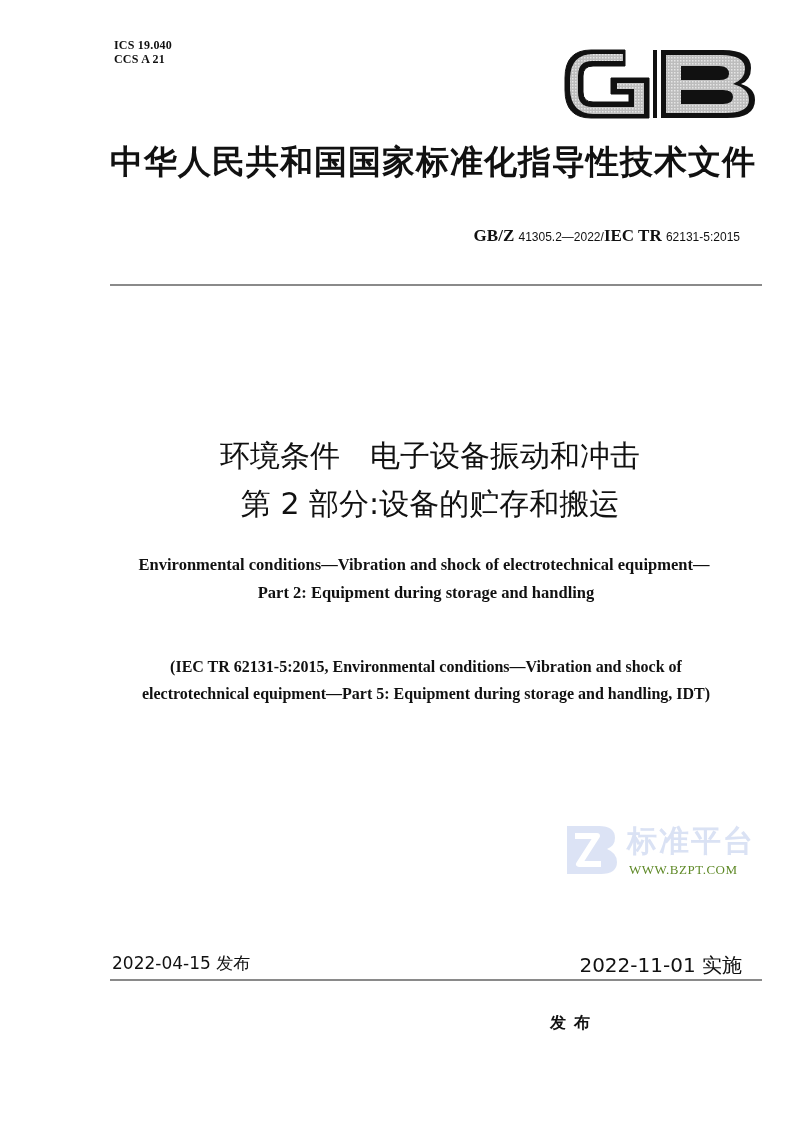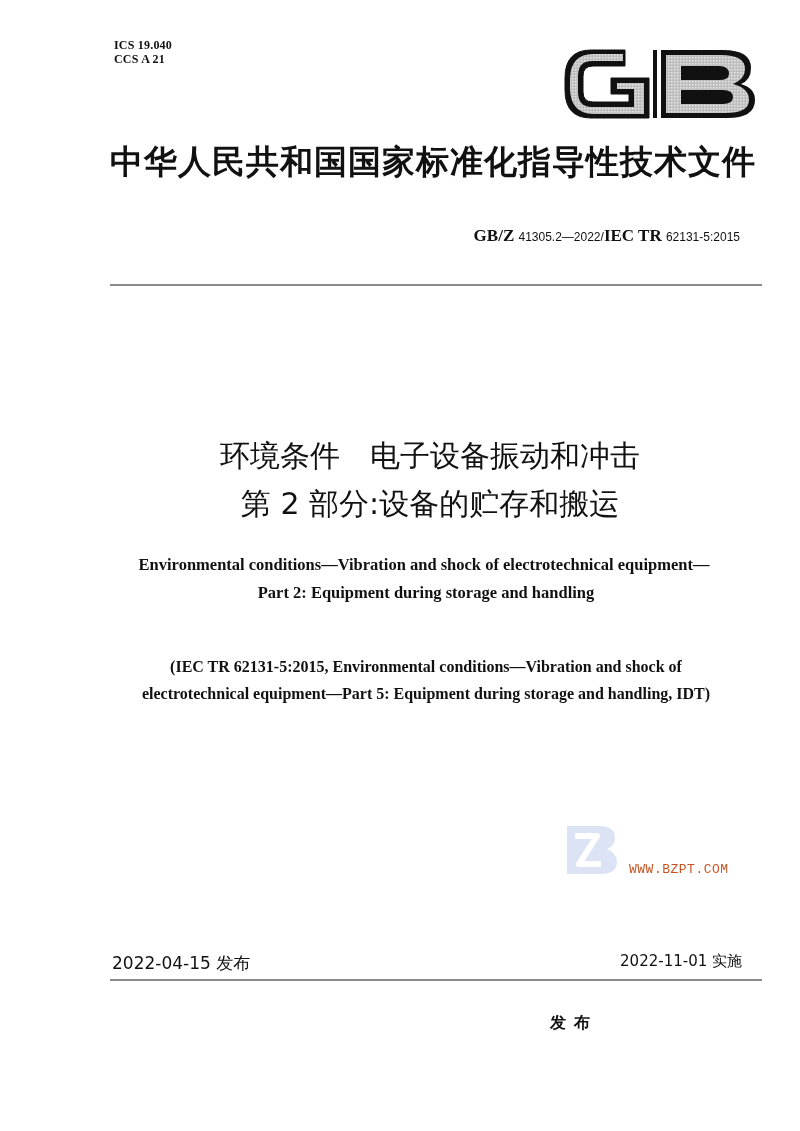--- a/index.html
+++ b/index.html
@@ -129,39 +129,39 @@
       font-size: 30px;
       line-height: 34px;
       color: #d7dff3;
       font-weight: bold;
       letter-spacing: 2px;
       white-space: nowrap;
     }
     .wm-url {
       left: 66px;
       top: 40px;
-      font-family: Liberation Mono, monospace;
+      font-family: Liberation Serif, serif;
       font-size: 13px;
-      color: #c2410c;
+      color: #4d7c0f;
       letter-spacing: 0.5px;
       white-space: nowrap;
     }
 
     
     .date-issue {
       left: 94px;
       top: 952px;
       font-size: 17px;
       font-family: "DejaVu Sans", sans-serif;
       white-space: nowrap;
     }
     .date-impl {
       right: 58px;
       top: 952px;
-      font-size: 15px;
+      font-size: 20px;
       font-family: "DejaVu Sans", sans-serif;
       white-space: nowrap;
     }
     .rule-bottom {
       left: 92px;
       top: 979px;
       width: 652px;
       height: 2px;
       background: #8a8a8a;
     }
@@ -233,20 +233,21 @@
 <div class="abs idt l1">(IEC TR 62131-5:2015, Environmental conditions—Vibration and shock of</div>
 <div class="abs idt l2">electrotechnical equipment—Part 5: Equipment during storage and handling, IDT)</div>
 
 <div class="abs watermark">
   <div class="abs wm-mark">
     <svg width="56" height="56" viewBox="0 0 56 56">
       <path d="M4 4 H36 Q52 4 52 16 Q52 24 44 27 Q54 31 54 40 Q54 52 38 52 H4 Z" fill="#d9e1f4"></path>
       <path d="M12 14 H34 L16 42 H38" fill="none" stroke="#ffffff" stroke-width="6" stroke-linejoin="round"></path>
     </svg>
   </div>
+  <div class="abs wm-text">标准平台</div>
   <div class="abs wm-url">WWW.BZPT.COM</div>
 </div>
 
 <div class="abs date-issue">2022-04-15 发布</div>
 <div class="abs date-impl">2022-11-01 实施</div>
 <div class="abs rule-bottom"></div>
 
 <div class="abs issuers">
 </div>
 <div class="abs issue-label">发布</div>

